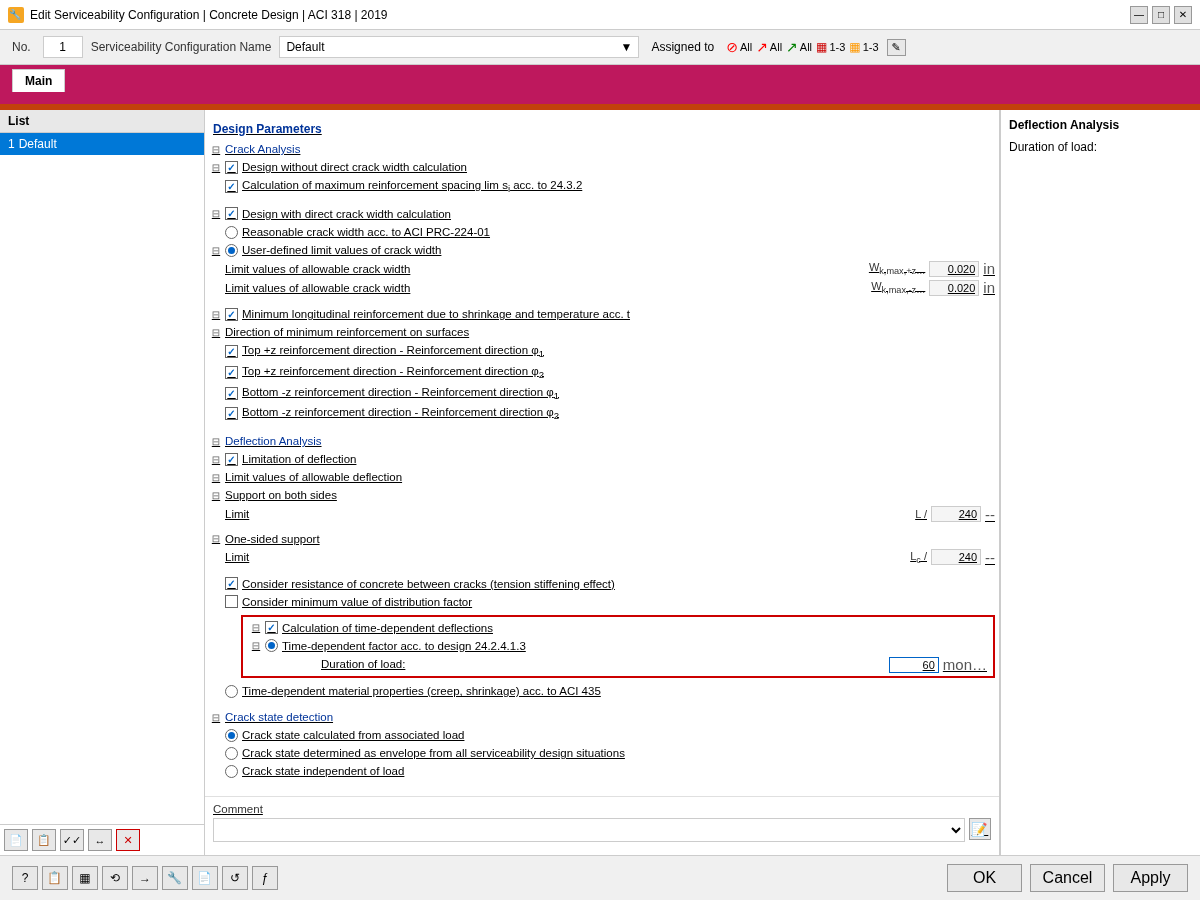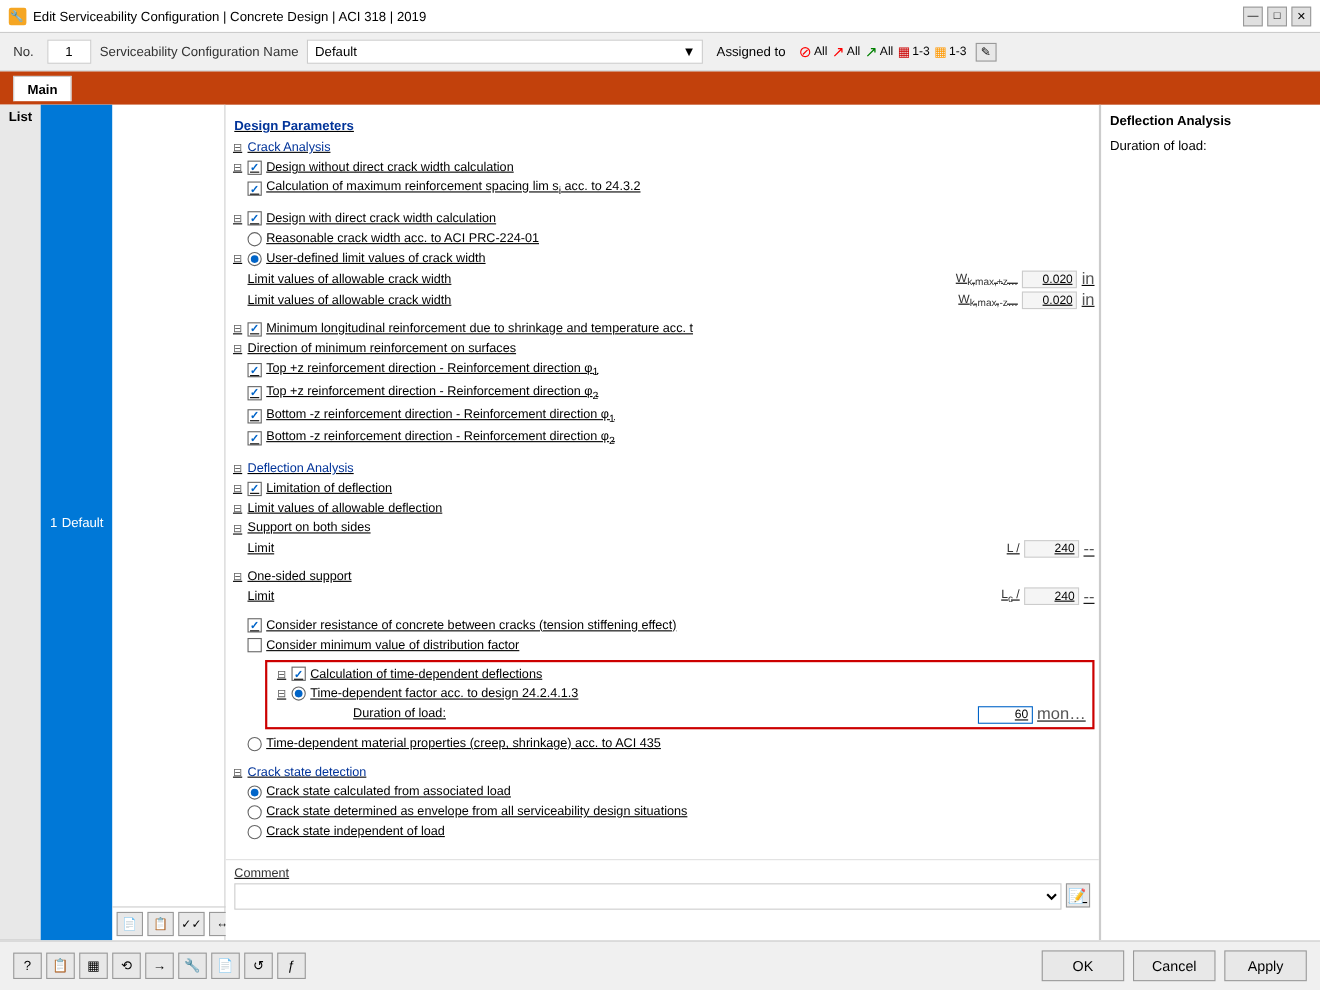--- a/index.html
+++ b/index.html
@@ -19,40 +19,40 @@
     .title-bar-icon { width: 16px; height: 16px; background: #f5a623; border-radius: 2px; display: flex; align-items: center; justify-content: center; font-size: 10px; }
     .title-bar-text { font-size: 12px; color: #000000; }
     .title-bar-controls { display: flex; gap: 4px; }
     .title-btn { width: 18px; height: 18px; border: 1px solid #999; background: #e0e0e0; cursor: pointer; display: flex; align-items: center; justify-content: center; font-size: 10px; }
 
     
     .main-container { display: flex; flex-direction: column; height: 870px; background: #f0f0f0; }
     .content-area { display: flex; flex: 1; overflow: hidden; }
 
     
-    .left-panel { width: 205px; background: #fff; border-right: 1px solid #ccc; display: flex; flex-direction: row; }
+    .left-panel { width: 205px; background: #fff; border-right: 1px solid #ccc; display: flex; flex-direction: column; }
     .left-panel-header { background: #e8e8e8; padding: 4px 8px; font-weight: bold; font-size: 12px; border-bottom: 1px solid #ccc; }
     .list-item { padding: 4px 8px; cursor: pointer; display: flex; align-items: center; gap: 4px; }
     .list-item.selected { background: #0078d7; color: #fff; }
     .left-panel-footer { margin-top: auto; border-top: 1px solid #ccc; padding: 4px; display: flex; gap: 4px; align-items: center; }
     .footer-btn { width: 24px; height: 22px; border: 1px solid #999; background: #e8e8e8; cursor: pointer; display: flex; align-items: center; justify-content: center; font-size: 11px; }
     .footer-btn.red { background: #e8e8e8; color: #c00; border-color: #c00; }
 
     
     .header-row { background: #f0f0f0; border-bottom: 1px solid #ccc; padding: 6px 12px; display: flex; align-items: center; gap: 12px; }
     .header-label { font-size: 12px; color: #333; }
     .number-box { width: 50px; text-align: center; border: 1px solid #ccc; background: #fff; padding: 3px; font-size: 12px; }
     .name-dropdown { flex: 1; max-width: 460px; border: 1px solid #ccc; background: #fff; padding: 3px 6px; font-size: 12px; display: flex; align-items: center; justify-content: space-between; cursor: pointer; }
     .assigned-section { display: flex; align-items: center; gap: 4px; flex: 1; }
     .assigned-label { font-size: 12px; }
     .assign-chip { display: flex; align-items: center; gap: 2px; font-size: 11px; cursor: pointer; }
     .assign-btn { border: 1px solid #999; background: #e8e8e8; font-size: 11px; padding: 1px 4px; cursor: pointer; }
 
     
-    .tab-row { background: #c2410c; padding: 4px 12px 0; border-bottom: 3px solid #c2410c; }
+    .tab-row { background: #be185d; padding: 4px 12px 12px; border-bottom: 6px solid #c2410c; }
     .tab { display: inline-block; padding: 4px 12px; background: #fff; border: 1px solid #ccc; border-bottom: none; font-size: 12px; cursor: pointer; margin-right: 2px; }
     .tab.active { background: #fff; font-weight: bold; }
 
     
     .main-content { display: flex; flex: 1; overflow: hidden; }
     .params-panel { flex: 1; background: #fff; overflow-y: auto; padding: 8px 0; border-right: 1px solid #ccc; text-decoration: underline; }
     .side-info { width: 200px; background: #fff; padding: 8px; border-left: 1px solid #ccc; }
 
     
     .section-header { font-weight: bold; padding: 4px 8px; font-size: 12px; color: #003399; }
@@ -74,21 +74,21 @@
     .value-group { display: flex; align-items: center; gap: 4px; margin-left: auto; }
     .value-label { font-size: 11px; color: #333; white-space: nowrap; }
     .value-input { width: 50px; border: 1px solid #ccc; text-align: right; padding: 1px 3px; font-size: 11px; background: #f5f5f5; }
     .value-unit { font-size: 15px; color: #555; }
 
     
     .bottom-bar { border-top: 1px solid #ccc; background: #f0f0f0; padding: 8px 12px; display: flex; align-items: center; justify-content: space-between; }
     .bottom-left { display: flex; gap: 4px; }
     .bottom-right { display: flex; gap: 8px; align-items: center; }
     .tool-btn { width: 26px; height: 24px; border: 1px solid #999; background: #e8e8e8; cursor: pointer; display: flex; align-items: center; justify-content: center; font-size: 12px; }
-    .dialog-btn { min-width: 75px; height: 28px; border: 1px solid #999; background: #e8e8e8; cursor: pointer; font-size: 13px; display: flex; align-items: center; justify-content: center; }
+    .dialog-btn { min-width: 75px; height: 28px; border: 1px solid #999; background: #e8e8e8; cursor: pointer; font-size: 16px; display: flex; align-items: center; justify-content: center; }
     .dialog-btn.apply-btn { background: #e8e8e8; }
 
     
     .comment-section { padding: 6px 8px 4px; border-top: 1px solid #e0e0e0; }
     .comment-label { font-size: 11.5px; color: #333; margin-bottom: 3px; }
     .comment-row { display: flex; gap: 4px; }
     .comment-input { flex: 1; border: 1px solid #ccc; padding: 3px 6px; font-size: 12px; background: #fff; }
     .comment-icon-btn { width: 22px; height: 22px; border: 1px solid #999; background: #e8e8e8; cursor: pointer; display: flex; align-items: center; justify-content: center; }
     .blue-text { color: #003399; }
   </style>

